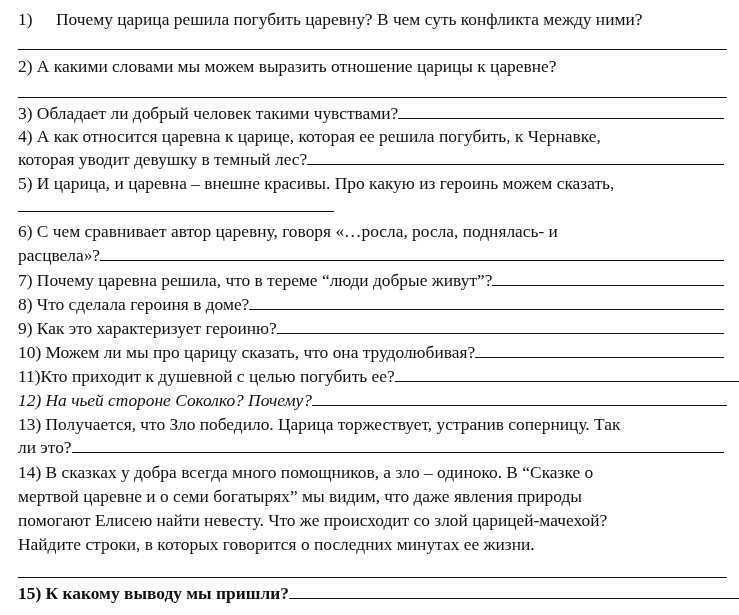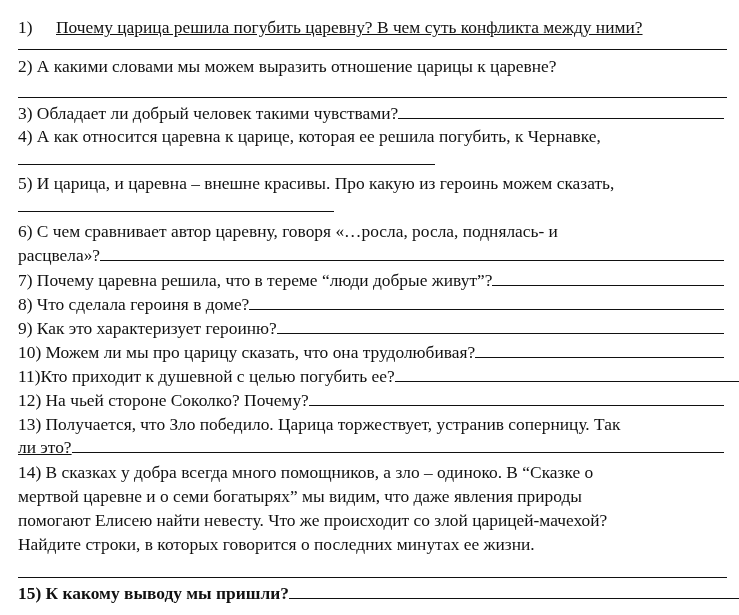--- a/index.html
+++ b/index.html
@@ -16,39 +16,39 @@
     vertical-align: baseline;
   }
   .rule {
     position: absolute; left: 18px; height: 0; border-top: 1.3px solid #111;
   }
   .num1 { display: inline-block; width: 38px; }
 </style>
 </head>
 <body>
 
-<div class="line" style="top:16px;text-decoration:underline;">
+<div class="line" style="top:8px;">
   <span class="num1">1)</span><span>Почему царица решила погубить царевну? В чем суть конфликта между ними?</span>
 </div>
 <div class="rule" style="top:49px; width:709px;"></div>
 
 <div class="line" style="top:55px;">
   <span>2)</span> <span>А какими словами мы можем выразить отношение царицы к царевне?</span>
 </div>
 <div class="rule" style="top:97px; width:709px;"></div>
 
 <div class="line" style="top:102px;">
   <span>3)</span> <span>Обладает ли добрый человек такими чувствами?</span><span class="blank" style="width: 325.766px;"></span>
 </div>
 
 <div class="line" style="top:125px;">
   <span>4)</span> <span>А как относится царевна к царице, которая ее решила погубить, к Чернавке,</span>
 </div>
 <div class="line" style="top:148px;">
-  <span class="blank" style="width: 416.734px;"></span>
+  <span>которая уводит девушку в темный лес?</span><span class="blank" style="width: 416.734px;"></span>
 </div>
 
 <div class="line" style="top:172px;">
   <span>5)</span> <span>И царица, и царевна – внешне красивы. Про какую из героинь можем сказать,</span>
 </div>
 <div class="line" style="top:195px;">
   <span class="blank" style="width: 315.938px;"></span>
 </div>
 
 <div class="line" style="top:220px;">
@@ -71,28 +71,28 @@
 </div>
 
 <div class="line" style="top:341px;">
   <span>10)</span> <span>Можем ли мы про царицу сказать, что она трудолюбивая?</span><span class="blank" style="width: 248.859px;"></span>
 </div>
 
 <div class="line" style="top:365px;">
   <span>11)</span><span>Кто приходит к душевной с целью погубить ее?</span><span class="blank" style="width: 344.812px;"></span>
 </div>
 
-<div class="line" style="top:389px;">
+<div class="line" style="top:389px;font-style:italic;">
   <span>12)</span> <span>На чьей стороне Соколко? Почему?</span><span class="blank" style="width: 415.203px;"></span>
 </div>
 
 <div class="line" style="top:413px;">
   <span>13)</span> <span>Получается, что Зло победило. Царица торжествует, устранив соперницу. Так</span>
 </div>
-<div class="line" style="top:436px;text-decoration:underline;">
+<div class="line" style="top:436px;">
   <span>ли это?</span><span class="blank" style="width: 652.406px;"></span>
 </div>
 
 <div class="line" style="top:461px;">
   <span>14)</span> <span>В сказках у добра всегда много помощников, а зло – одиноко. В “Сказке о</span>
 </div>
 <div class="line" style="top:485px;">
   <span>мертвой царевне и о семи богатырях” мы видим, что даже явления природы</span>
 </div>
 <div class="line" style="top:509px;">

